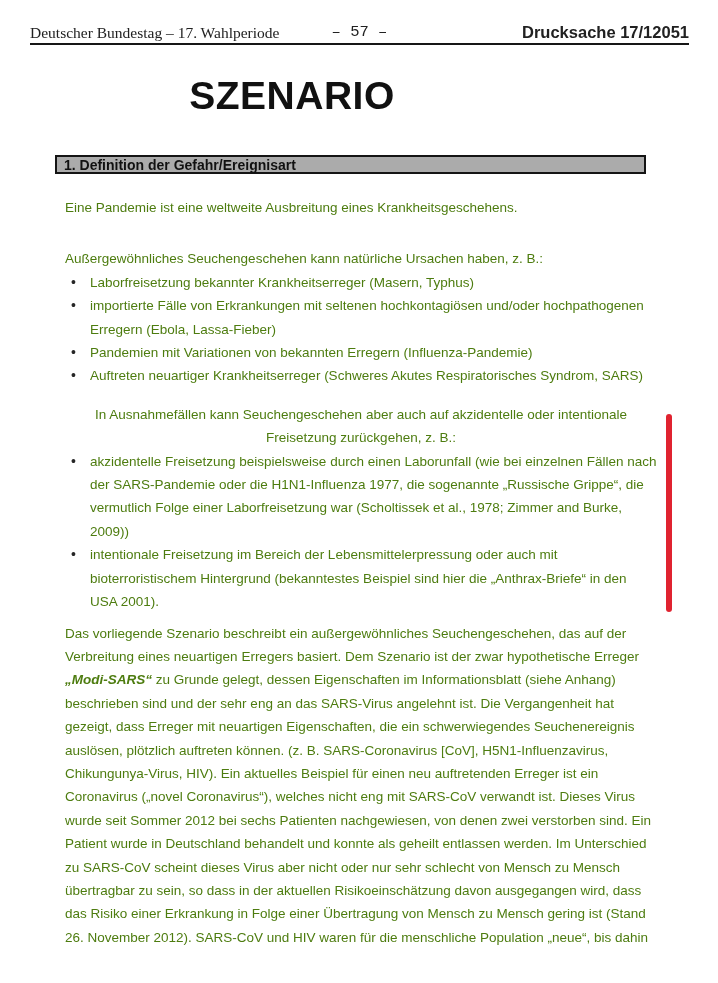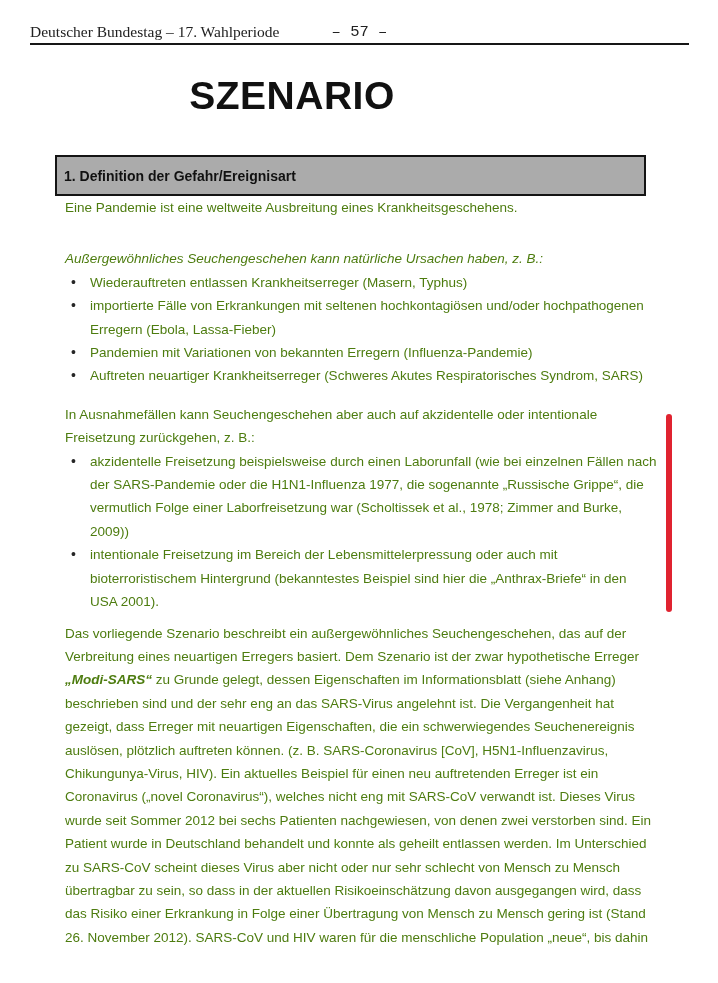--- a/index.html
+++ b/index.html
@@ -37,38 +37,38 @@
   
   .doc-title {
     position: absolute; top: 74px; left: 0; width: 584px;
     text-align: center;
     font-size: 39px; font-weight: bold; letter-spacing: 0.5px;
     color: #111;
   }
 
   
   .section-bar {
-    position: absolute; top: 155px; left: 55px; width: 591px; height: 41px;
+    position: absolute; top: 155px; left: 55px; width: 591px; height: 19px;
     background: #ababab;
     border: 2px solid #141414;
     display: flex; align-items: center;
     padding-left: 7px;
     font-size: 14px; font-weight: bold; color: #111;
   }
 
   
   .content {
     position: absolute; top: 196px; left: 65px; width: 592px;
     font-size: 13.5px; line-height: 23.4px;
     color: #4d7c0f;
     text-align: left;
   }
   .content p { margin: 0; }
-  .p-gap-large { margin-top: 28px !important; font-style: italic; }
-  .p-gap-mid   { margin-top: 15px !important; }
+  .p-gap-large { margin-top: 28px !important; }
+  .p-gap-mid   { margin-top: 15px !important; text-align: center; }
   .p-gap-small { margin-top: 8px !important; }
 
   ul.bullets { list-style: none; }
   ul.bullets li {
     position: relative;
     padding-left: 25px;
   }
   ul.bullets li::before {
     content: "\2022";
     position: absolute; left: 6px; top: 0;
@@ -88,37 +88,38 @@
     width: 6px; height: 198px;
     background: #e02330; border-radius: 3px;
   }
 </style>
 </head>
 <body>
 
 <div class="doc-header">
   <span class="h-left">Deutscher Bundestag – 17. Wahlperiode</span>
   <span class="h-center">– 57 –</span>
+  <span class="h-right">Drucksache 17/12051</span>
 </div>
 <div class="header-rule"></div>
 
 <div class="doc-title">SZENARIO</div>
 
 <div class="section-bar">
   <span>1. Definition der Gefahr/Ereignisart</span>
 </div>
 
 <div class="content">
 
   <p>Eine Pandemie ist eine weltweite Ausbreitung eines Krankheitsgeschehens.</p>
 
   <p class="p-gap-large">Außergewöhnliches Seuchengeschehen kann natürliche Ursachen haben, z. B.:</p>
 
   <ul class="bullets">
-    <li>Wiederauftreten entlassen Krankheitserreger (Masern, Typhus)</li>
+    <li>Laborfreisetzung bekannter Krankheitserreger (Masern, Typhus)</li>
     <li>importierte Fälle von Erkrankungen mit seltenen hochkontagiösen und/oder hochpathogenen Erregern (Ebola, Lassa-Fieber)</li>
     <li>Pandemien mit Variationen von bekannten Erregern (Influenza-Pandemie)</li>
     <li>Auftreten neuartiger Krankheitserreger (Schweres Akutes Respiratorisches Syndrom, SARS)</li>
   </ul>
 
   <p class="p-gap-mid">In Ausnahmefällen kann Seuchengeschehen aber auch auf akzidentelle oder intentionale Freisetzung zurückgehen, z. B.:</p>
 
   <ul class="bullets">
     <li>
       <span class="redline">akzidentelle Freisetzung beispielsweise durch einen Laborunfall (wie bei einzelnen Fällen nach der SARS-Pandemie oder die H1N1-Influenza 1977, die sogenannte „Russische Grippe“, die vermutlich Folge einer Laborfreisetzung war (Scholtissek et al., 1978; Zimmer and Burke, 2009))</span>

